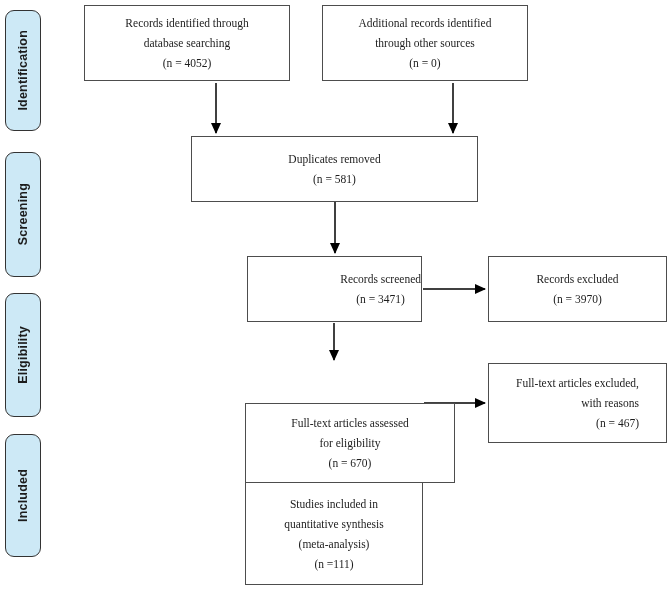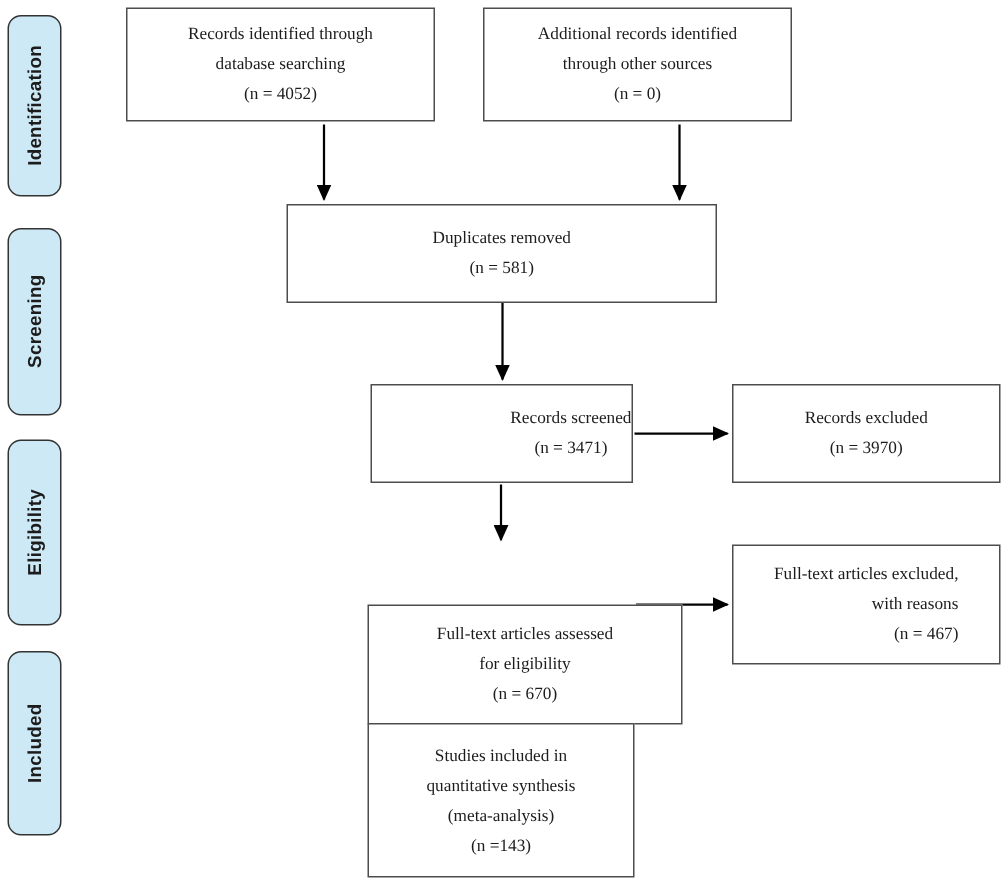--- a/index.html
+++ b/index.html
@@ -147,16 +147,16 @@
   </div>
   <div class="flow-box box-fulltext-excluded">
     <span class="box-text">Full-text articles excluded,
 with reasons
 (n = 467)</span>
   </div>
   <div class="flow-box box-included">
     <span class="box-text">Studies included in
 quantitative synthesis
 (meta-analysis)
-(n =143)</span>
+(n =111)</span>
   </div>
 
 </div>
 
 </body></html>

